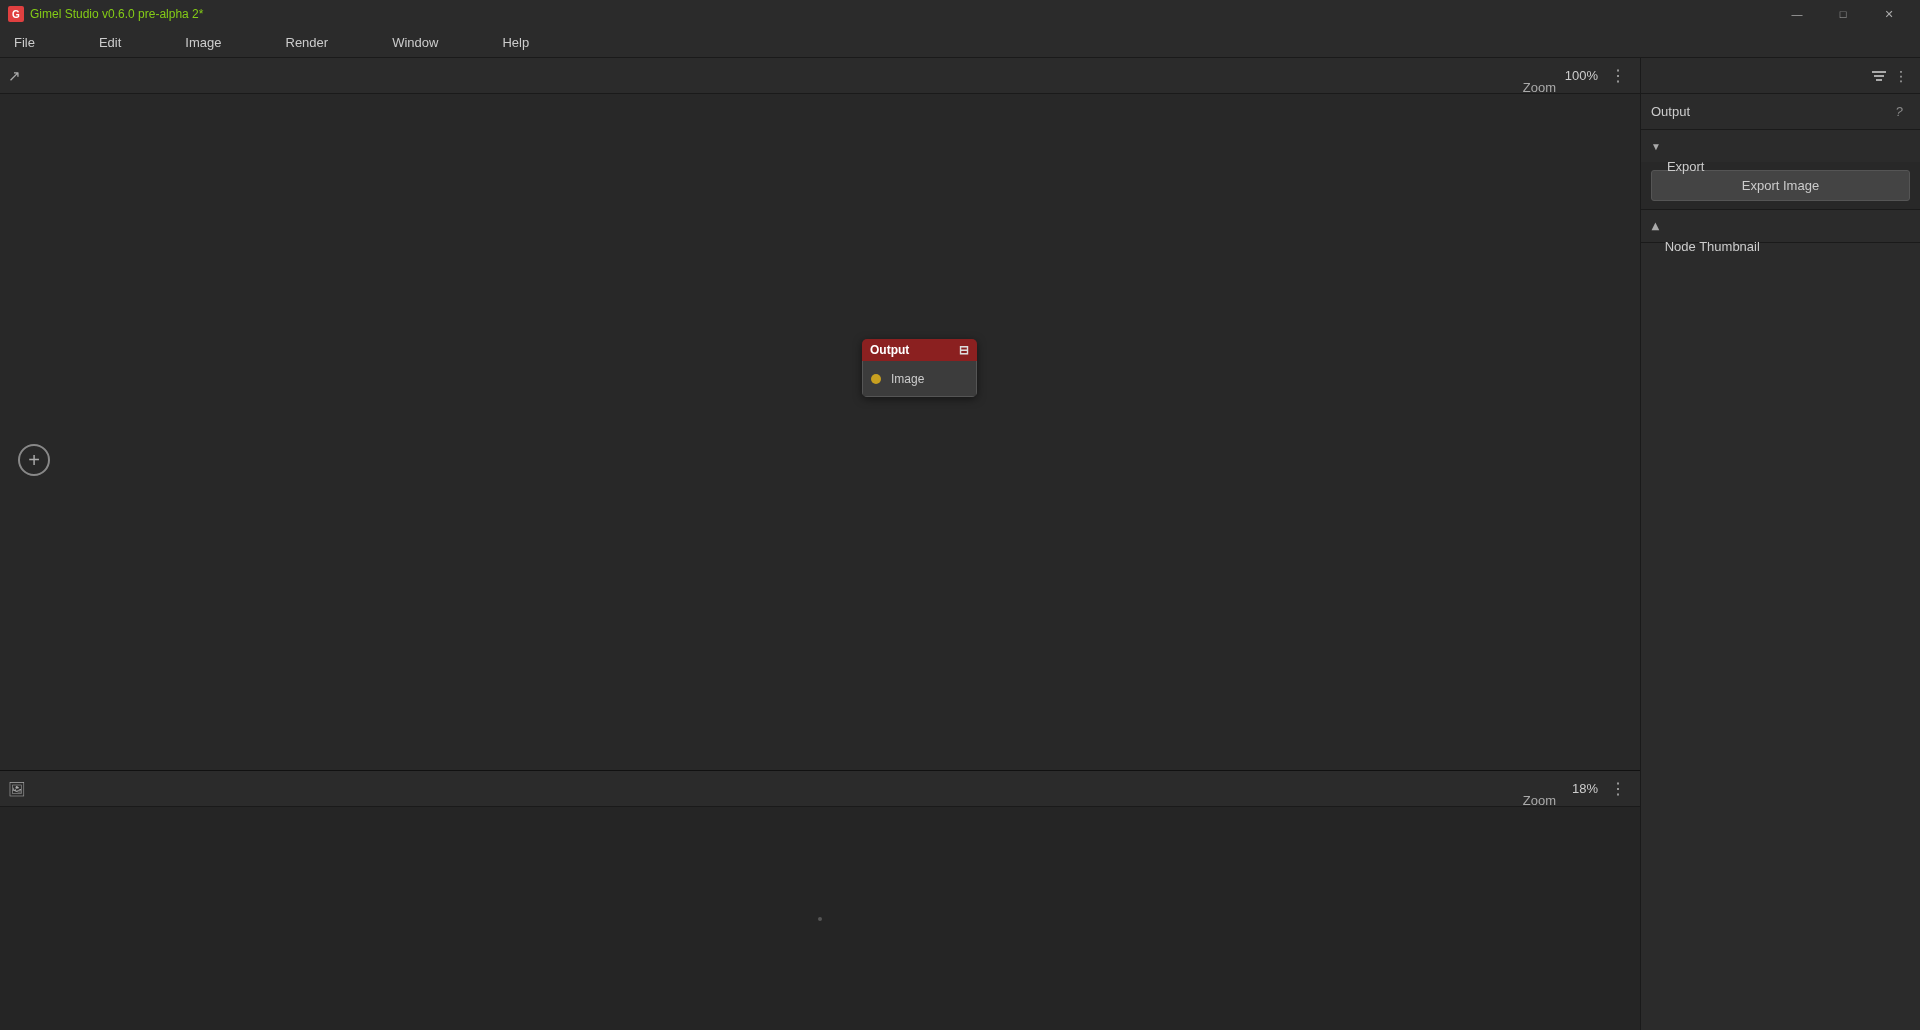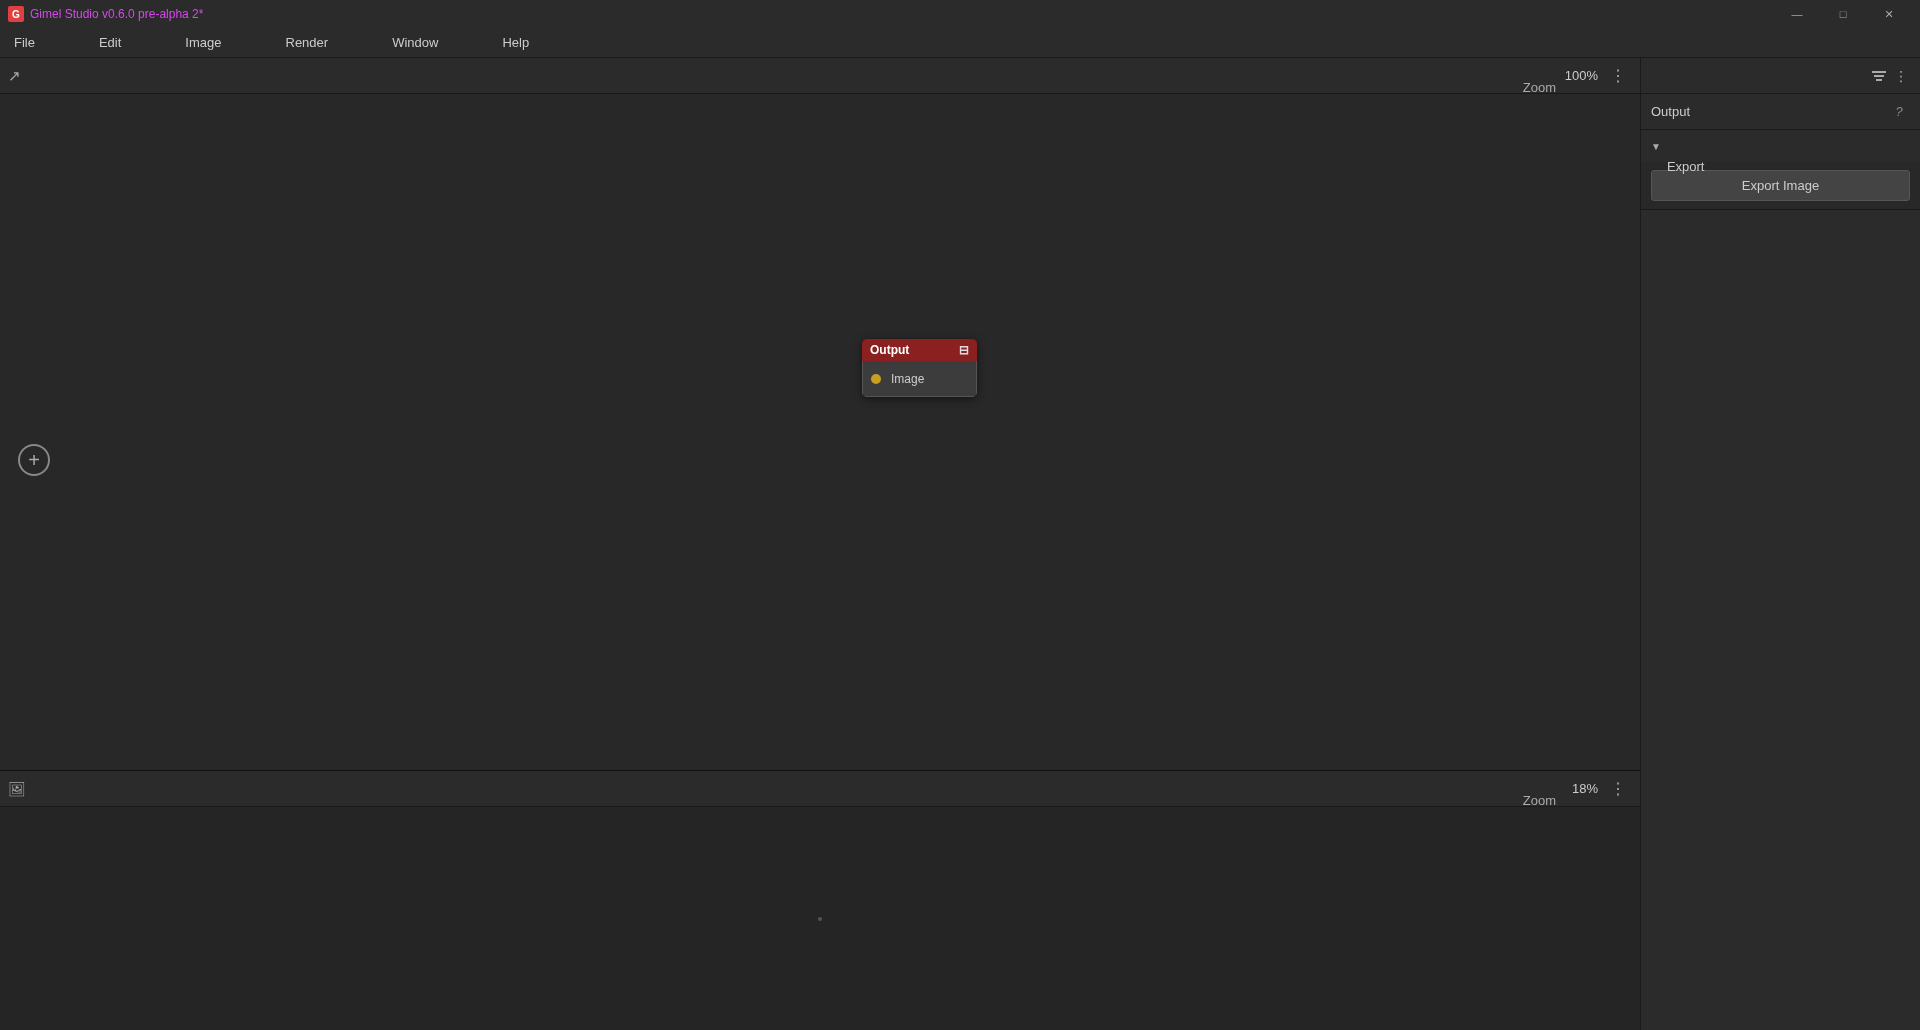--- a/index.html
+++ b/index.html
@@ -23,21 +23,21 @@
       padding: 0 8px;
       justify-content: space-between;
     }
     #titlebar-left {
       display: flex;
       align-items: center;
       gap: 6px;
     }
     #titlebar-title {
       font-size: 12px;
-      color: #d946ef;
+      color: #84cc16;
     }
     #titlebar-controls {
       display: flex;
       gap: 0;
     }
     .title-btn {
       width: 46px;
       height: 28px;
       display: flex;
       align-items: center;
@@ -398,16 +398,22 @@
     <div class="section">
       <div class="section-header">
         <span class="section-chevron">▼</span>
         <span class="section-label">Export</span>
       </div>
       <div class="section-content">
         <div class="export-btn">Export Image</div>
       </div>
     </div>
 
+    <div class="section">
+      <div class="section-header section-header-collapsed">
+        <span class="section-chevron">▶</span>
+        <span class="section-label">Node Thumbnail</span>
+      </div>
+    </div>
 
   </div>
 
 </div>
 
 </body></html>

